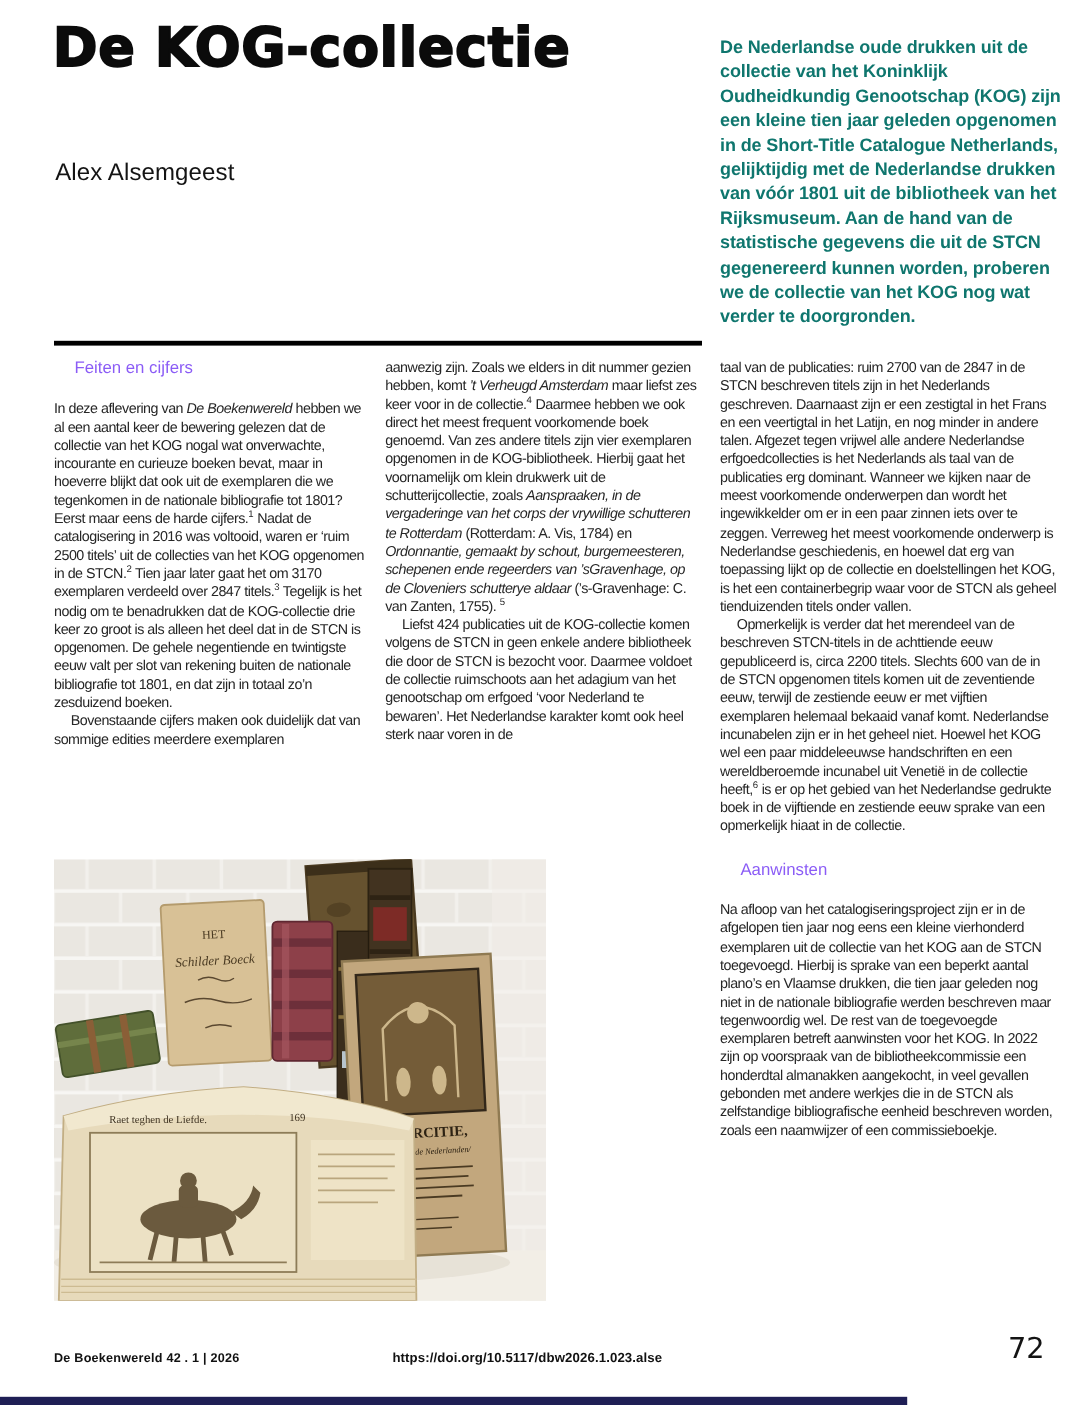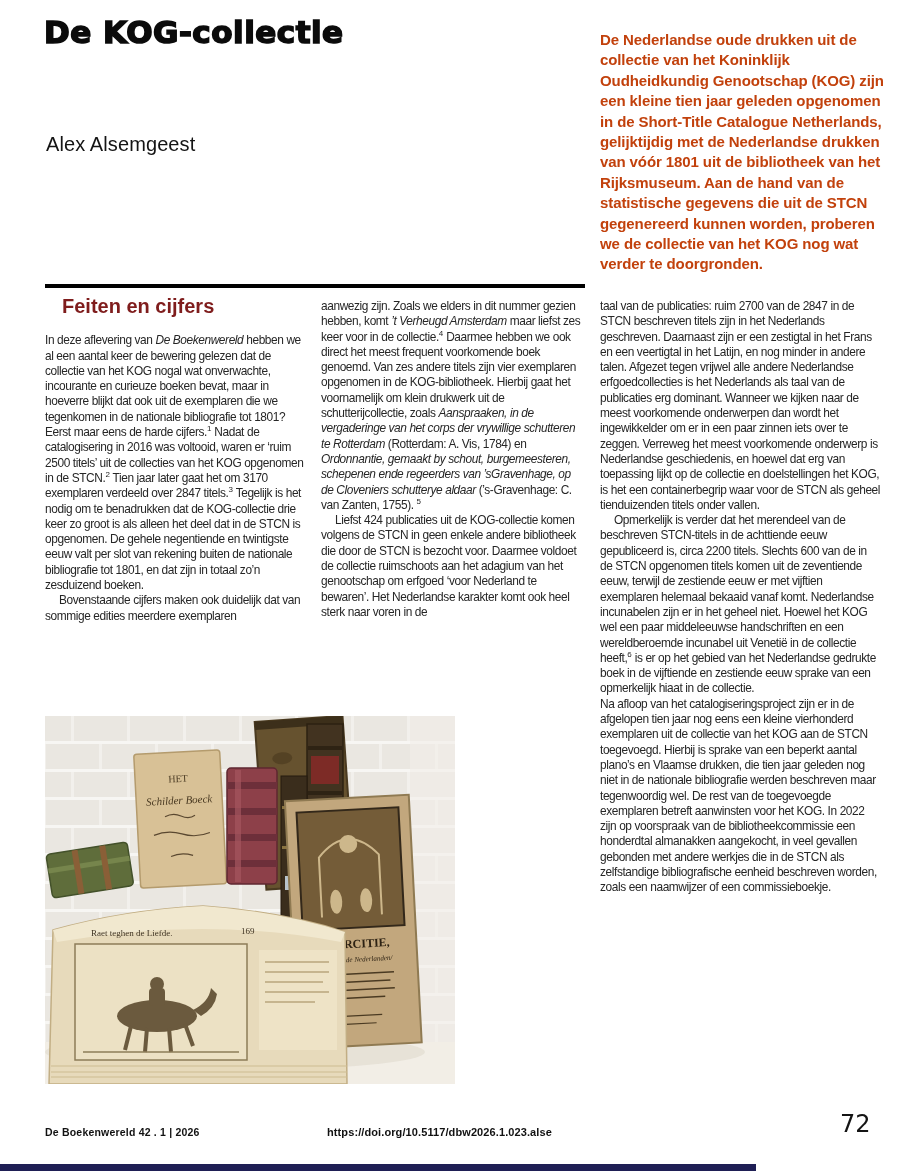--- a/index.html
+++ b/index.html
@@ -1,30 +1,30 @@
 <!DOCTYPE html>
 <html><head>
 <meta charset="utf-8">
 <style>
   html,body{margin:0;padding:0;background:#ffffff;}
   .page{position:relative;width:907px;height:1171px;background:#ffffff;overflow:hidden;
         font-family:"Liberation Sans",sans-serif;color:#242424;}
   .title{position:absolute;left:44px;top:16px;width:560px;
-         font-family:"DejaVu Sans",sans-serif;font-weight:900;font-size:31px;line-height:1.06;
+         font-family:"DejaVu Sans",sans-serif;font-weight:900;font-size:45px;line-height:1.06;
          letter-spacing:.5px;color:#0b0b0b;-webkit-text-stroke:1.6px #0b0b0b;}
   .author{position:absolute;left:46px;top:133px;font-size:20px;color:#141414;letter-spacing:.1px;}
   .intro{position:absolute;left:600px;top:30px;width:287px;font-weight:700;font-size:15px;
-         line-height:20.4px;letter-spacing:-.1px;color:#c2410c;}
+         line-height:20.4px;letter-spacing:-.1px;color:#0f766e;}
   .rule{position:absolute;left:45px;top:284px;width:540px;height:4px;background:#000;}
   .col{position:absolute;top:299px;font-size:11.9px;line-height:15.3px;letter-spacing:-.4px;
        color:#262626;text-align:left;}
   .col1{left:45px;width:264px;}
   .col2{left:321px;width:264px;}
   .col3{left:600px;width:282px;}
-  .sec-heading{font-weight:700;font-size:20px;letter-spacing:0;padding-left:17px;margin:0 0 19px 0;color:#7f1d1d;}
+  .sec-heading{font-weight:400;font-size:14px;letter-spacing:0;padding-left:17px;margin:0 0 19px 0;color:#8b5cf6;}
   .sec-heading.mid{margin-top:20px;}
   .col p{margin:0;}
   .p-indent{text-indent:14px;}
   sup{font-size:8px;vertical-align:super;line-height:0;letter-spacing:0;}
   .photo{position:absolute;left:45px;top:716px;width:410px;height:368px;}
   .photo svg{display:block;width:100%;height:100%;}
   .caption{position:absolute;left:466px;top:713px;width:172px;font-size:10px;line-height:13.5px;
            color:#8b8b8b;letter-spacing:-.1px;}
   .footer-journal{position:absolute;left:45px;top:1126px;font-size:10.5px;font-weight:700;
                   color:#111;letter-spacing:.2px;}
@@ -56,20 +56,21 @@
   </div>
 
   <div class="col col2">
     <p><span>aanwezig zijn. Zoals we elders in dit nummer gezien hebben, komt </span><span style="font-style: italic;">’t Verheugd Amsterdam</span><span> maar liefst zes keer voor in de collectie.</span><sup>4</sup><span> Daarmee hebben we ook direct het meest frequent voorkomende boek genoemd. Van zes andere titels zijn vier exemplaren opgenomen in de KOG-bibliotheek. Hierbij gaat het voornamelijk om klein drukwerk uit de schutterijcollectie, zoals </span><span style="font-style: italic;">Aanspraaken, in de vergaderinge van het corps der vrywillige schutteren te Rotterdam</span><span> (Rotterdam: A. Vis, 1784) en </span><span style="font-style: italic;">Ordonnantie, gemaakt by schout, burgemeesteren, schepenen ende regeerders van ’sGravenhage, op de Cloveniers schutterye aldaar</span><span> (’s-Gravenhage: C. van Zanten, 1755). </span><sup>5</sup></p>
     <p class="p-indent"><span>Liefst 424 publicaties uit de KOG-collectie komen volgens de STCN in geen enkele andere bibliotheek die door de STCN is bezocht voor. Daarmee voldoet de collectie ruimschoots aan het adagium van het genootschap om erfgoed ‘voor Nederland te bewaren’. Het Nederlandse karakter komt ook heel sterk naar voren in de</span></p>
   </div>
 
   <div class="col col3">
     <p><span>taal van de publicaties: ruim 2700 van de 2847 in de STCN beschreven titels zijn in het Nederlands geschreven. Daarnaast zijn er een zestigtal in het Frans en een veertigtal in het Latijn, en nog minder in andere talen. Afgezet tegen vrijwel alle andere Nederlandse erfgoedcollecties is het Nederlands als taal van de publicaties erg dominant. Wanneer we kijken naar de meest voorkomende onderwerpen dan wordt het ingewikkelder om er in een paar zinnen iets over te zeggen. Verreweg het meest voorkomende onderwerp is Nederlandse geschiedenis, en hoewel dat erg van toepassing lijkt op de collectie en doelstellingen het KOG, is het een containerbegrip waar voor de STCN als geheel tienduizenden titels onder vallen.</span></p>
     <p class="p-indent"><span>Opmerkelijk is verder dat het merendeel van de beschreven STCN-titels in de achttiende eeuw gepubliceerd is, circa 2200 titels. Slechts 600 van de in de STCN opgenomen titels komen uit de zeventiende eeuw, terwijl de zestiende eeuw er met vijftien exemplaren helemaal bekaaid vanaf komt. Nederlandse incunabelen zijn er in het geheel niet. Hoewel het KOG wel een paar middeleeuwse handschriften en een wereldberoemde incunabel uit Venetië in de collectie heeft,</span><sup>6</sup><span> is er op het gebied van het Nederlandse gedrukte boek in de vijftiende en zestiende eeuw sprake van een opmerkelijk hiaat in de collectie.</span></p>
+    <div class="sec-heading mid">Aanwinsten</div>
     <p><span>Na afloop van het catalogiseringsproject zijn er in de afgelopen tien jaar nog eens een kleine vierhonderd exemplaren uit de collectie van het KOG aan de STCN toegevoegd. Hierbij is sprake van een beperkt aantal plano’s en Vlaamse drukken, die tien jaar geleden nog niet in de nationale bibliografie werden beschreven maar tegenwoordig wel. De rest van de toegevoegde exemplaren betreft aanwinsten voor het KOG. In 2022 zijn op voorspraak van de bibliotheekcommissie een honderdtal almanakken aangekocht, in veel gevallen gebonden met andere werkjes die in de STCN als zelfstandige bibliografische eenheid beschreven worden, zoals een naamwijzer of een commissieboekje.</span></p>
   </div>
 
   <div class="photo">
     <svg viewBox="0 0 410 368">
       <defs>
         <pattern id="bricks" width="56" height="56" patternUnits="userSpaceOnUse">
           <rect width="56" height="56" fill="#eae7e1"></rect>
           <rect y="25" width="56" height="3" fill="#f7f6f3"></rect>
           <rect y="53" width="56" height="3" fill="#f7f6f3"></rect>

